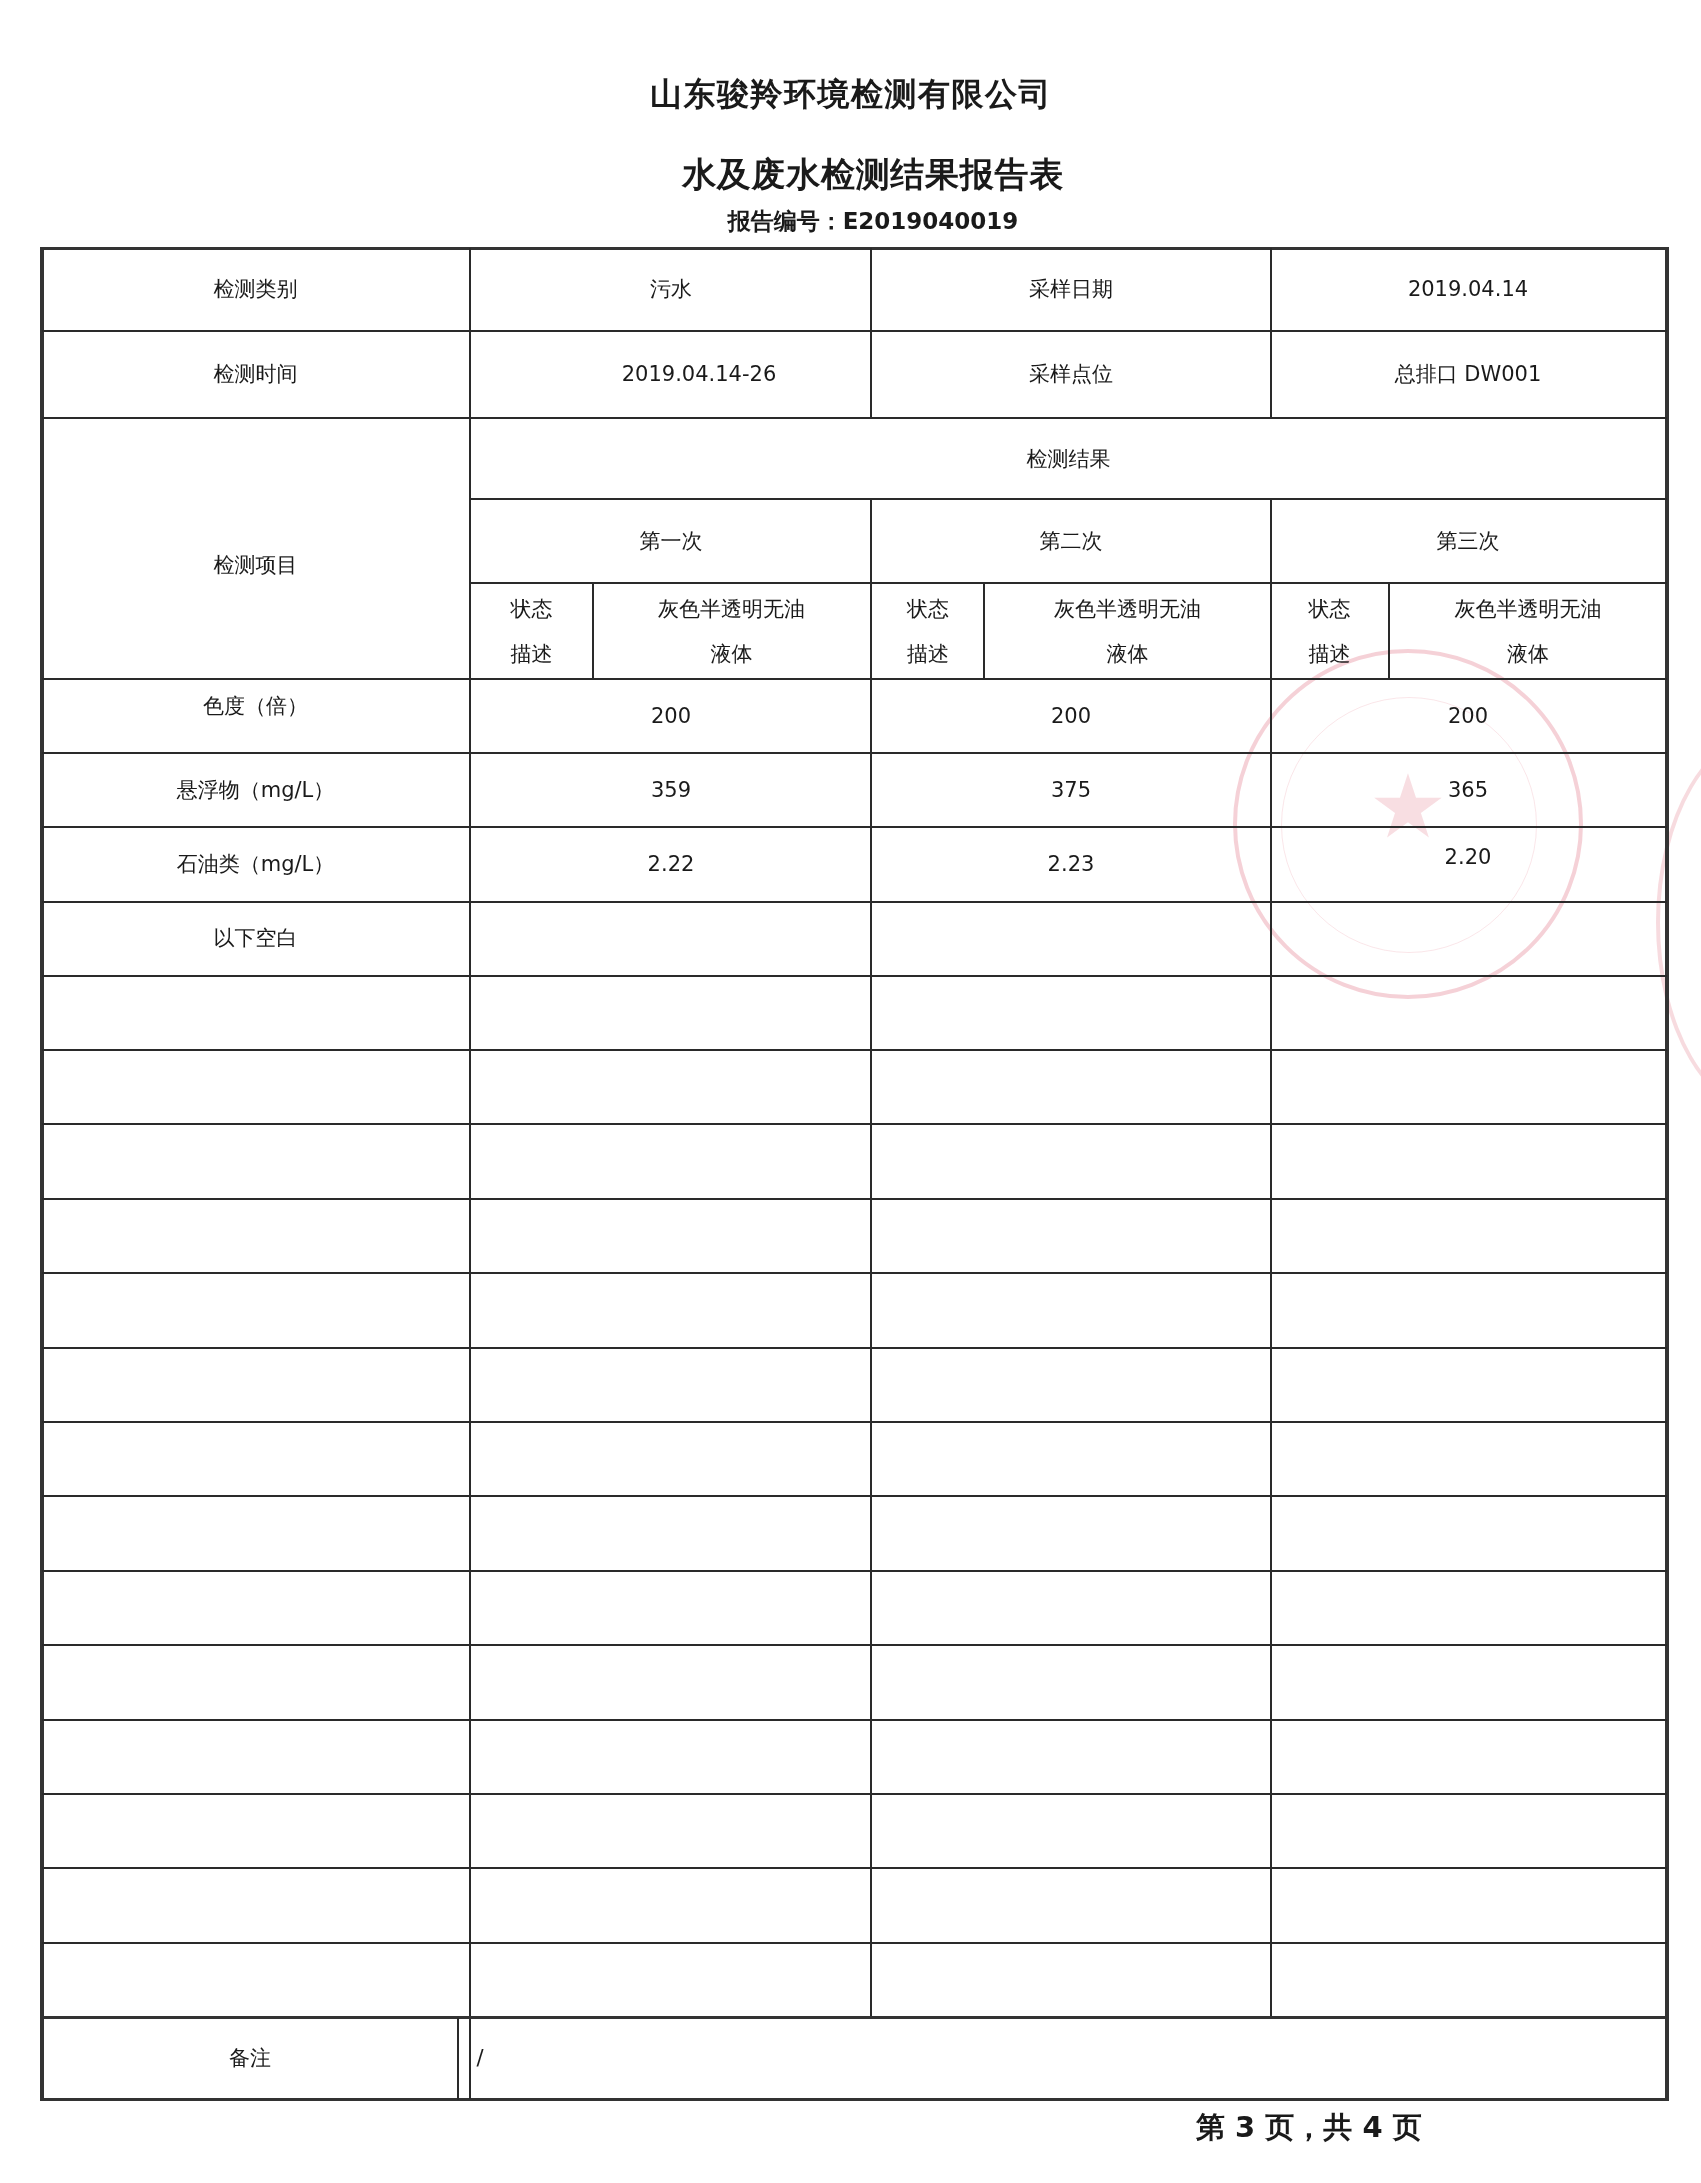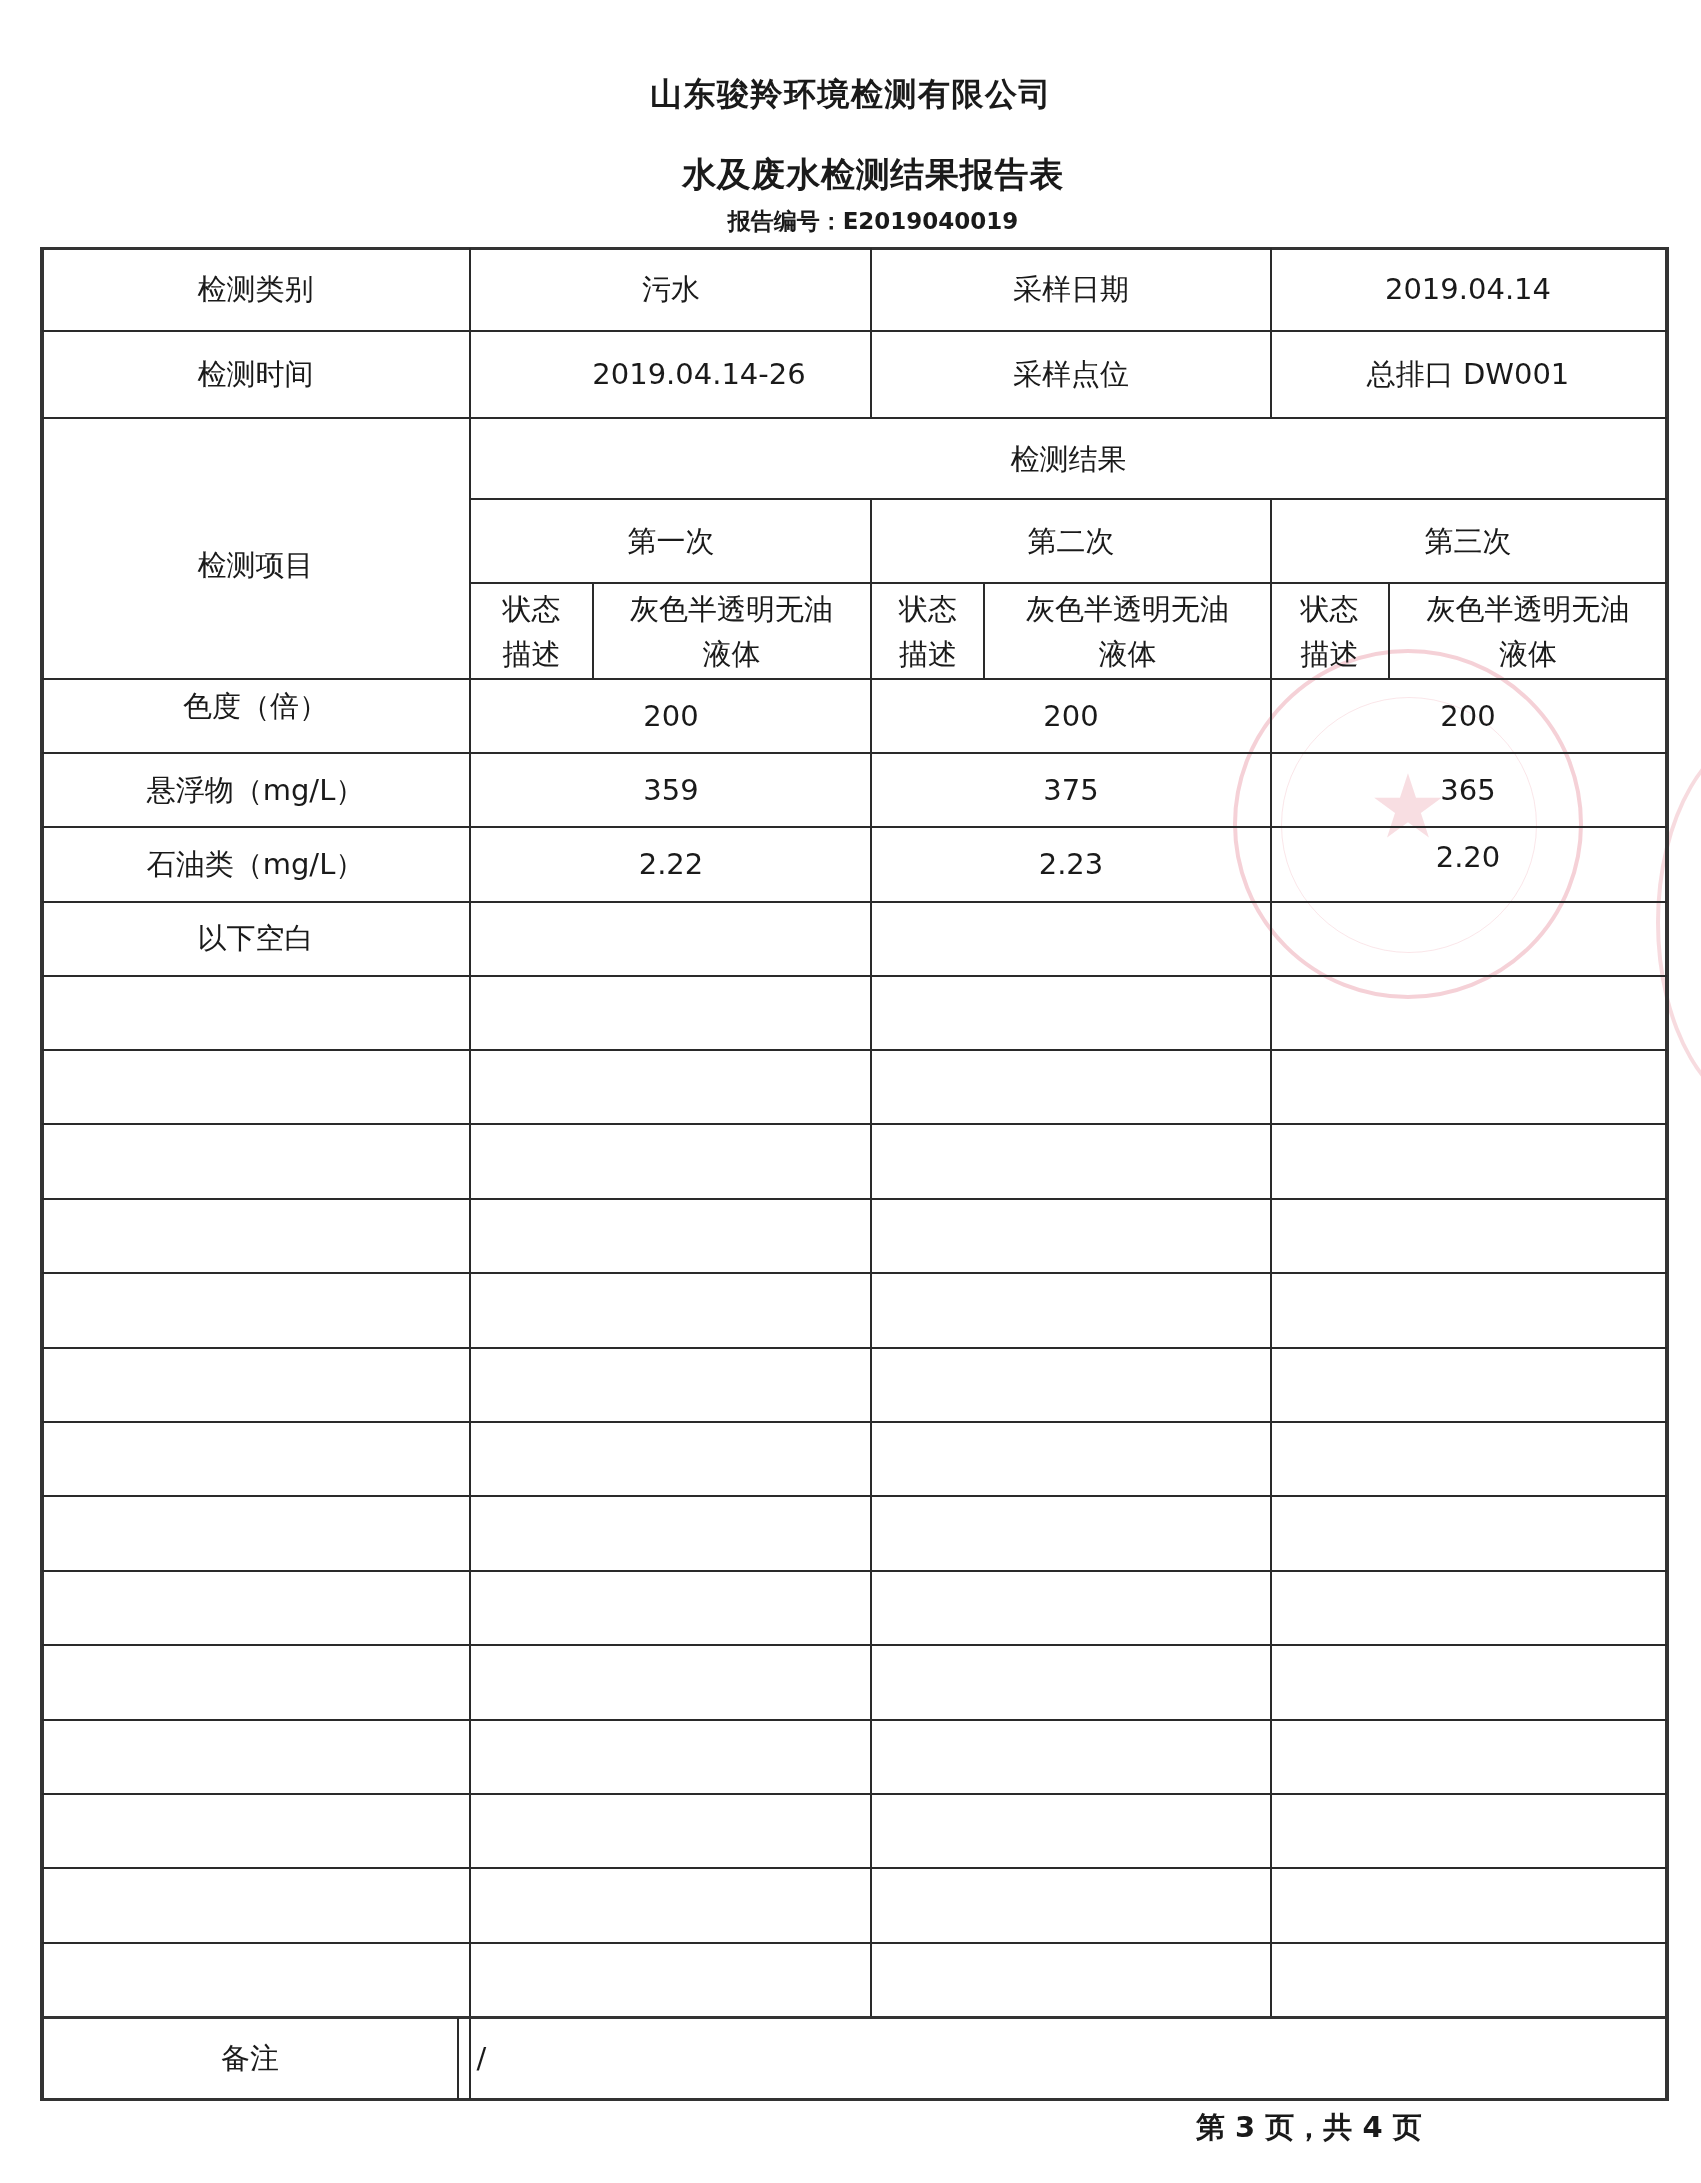--- a/index.html
+++ b/index.html
@@ -8,21 +8,21 @@
   .abs { position: absolute; }
   .title { left: 0; width: 1702px; text-align: center; font-weight: bold; }
   #company { top: 73px; font-size: 32px; letter-spacing: 1.5px; }
   #report-title { top: 152px; font-size: 34px; letter-spacing: 0.7px; left: 22px; }
   #report-no { top: 206px; font-size: 23px; left: 22px; }
   .hline { position: absolute; height: 1.5px; background: #2a2a2a; }
   .hline.thick { height: 2.9px; background: #333; }
   .vline { position: absolute; width: 1.5px; background: #2a2a2a; }
   .vline.thick { width: 3.6px; background: #333; }
   .cell { position: absolute; display: flex; align-items: center; justify-content: center;
-          text-align: right; font-size: 29px; line-height: 45px; }
+          text-align: right; font-size: 21px; line-height: 45px; }
   .cell.left { justify-content: flex-start; padding-left: 17.5px; box-sizing: border-box; }
   #stamp { left: 1233px; top: 649px; width: 350px; height: 350px; border-radius: 50%;
            border: 4.4px solid rgba(220, 90, 110, 0.28); box-sizing: border-box; }
   #stamp-inner { position: absolute; left: 44px; top: 44px; width: 254px; height: 254px; border-radius: 50%;
            border: 1.5px solid rgba(220, 90, 110, 0.15); }
   #stamp-star { position: absolute; left: 0; top: 102px; width: 100%; text-align: center;
            font-size: 88px; color: rgba(220, 90, 110, 0.2); }
   #stamp-text { position: absolute; left: 0; top: 241px; width: 100%; text-align: center;
            font-size: 32px; color: rgba(220, 90, 110, 0.28); font-weight: bold; }
   #stamp2 { left: 1656px; top: 729px; width: 219px; height: 379px; border-radius: 50%;

